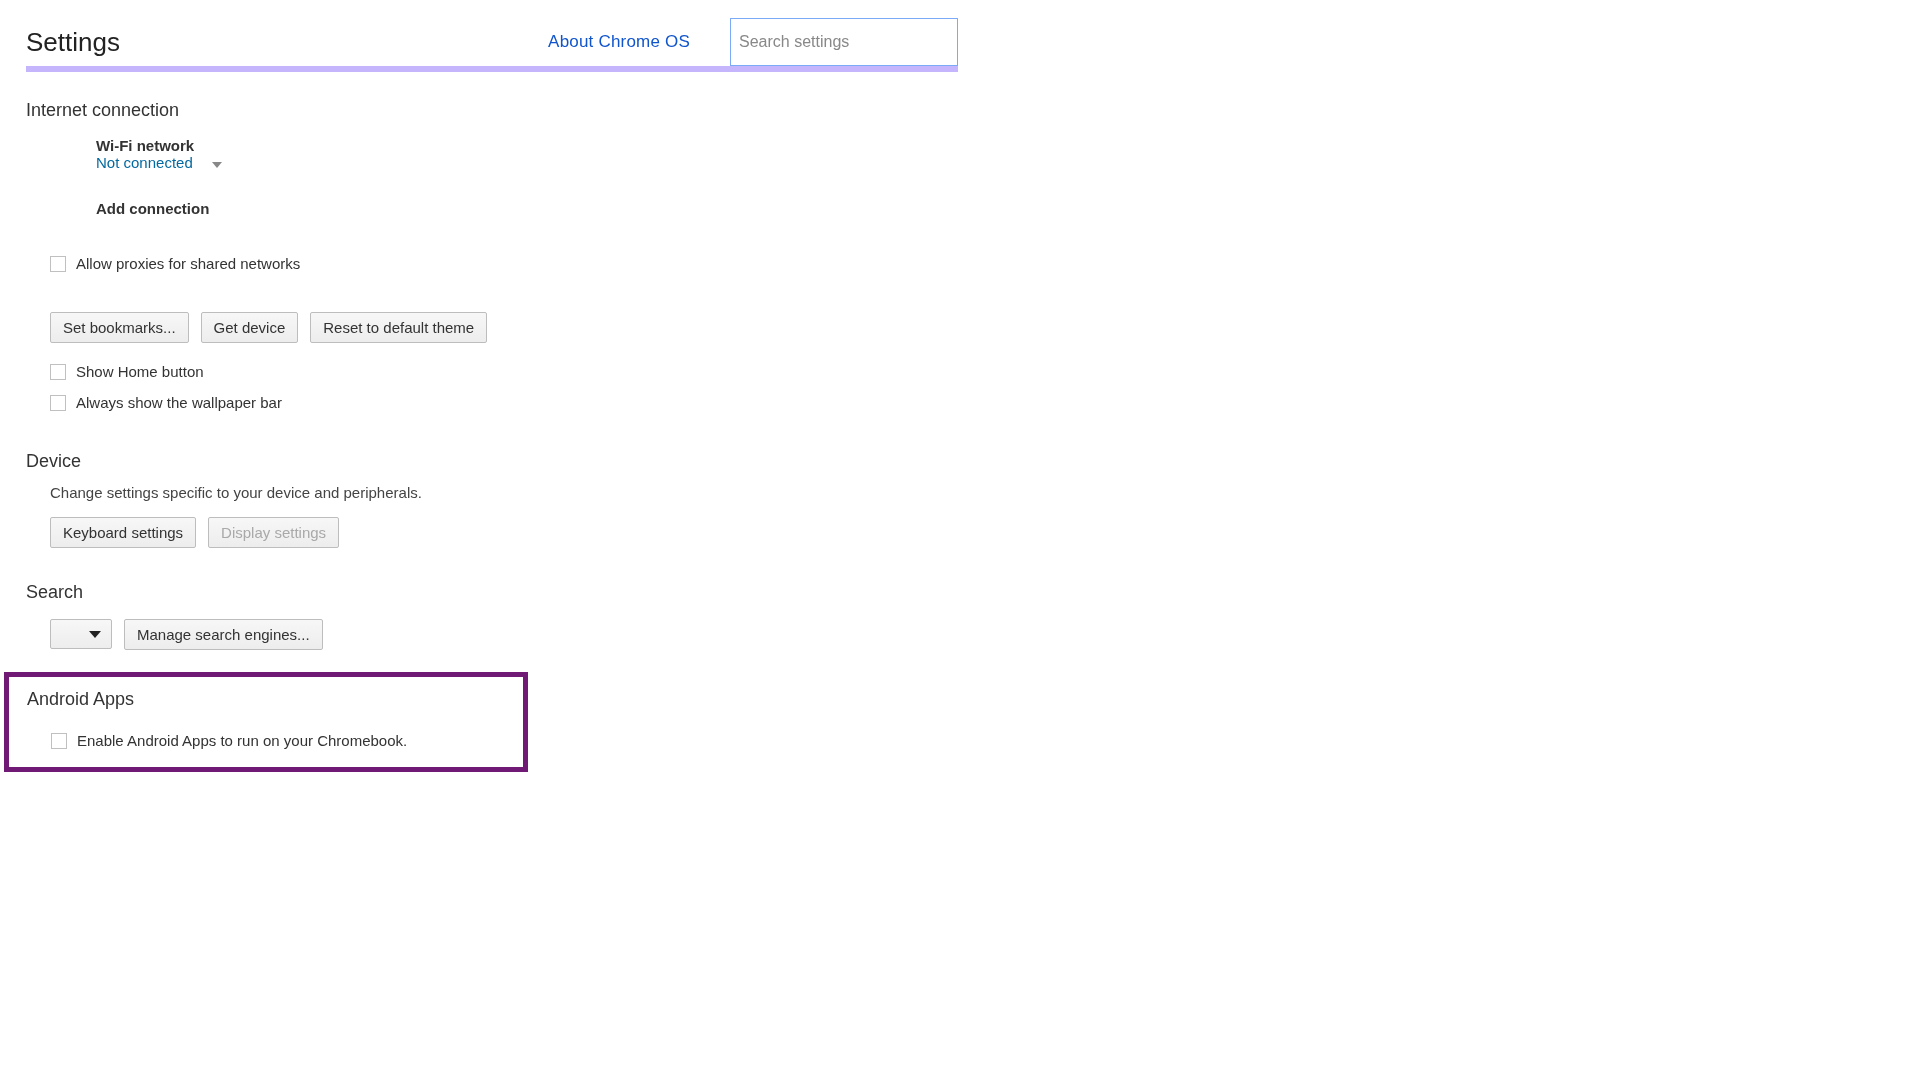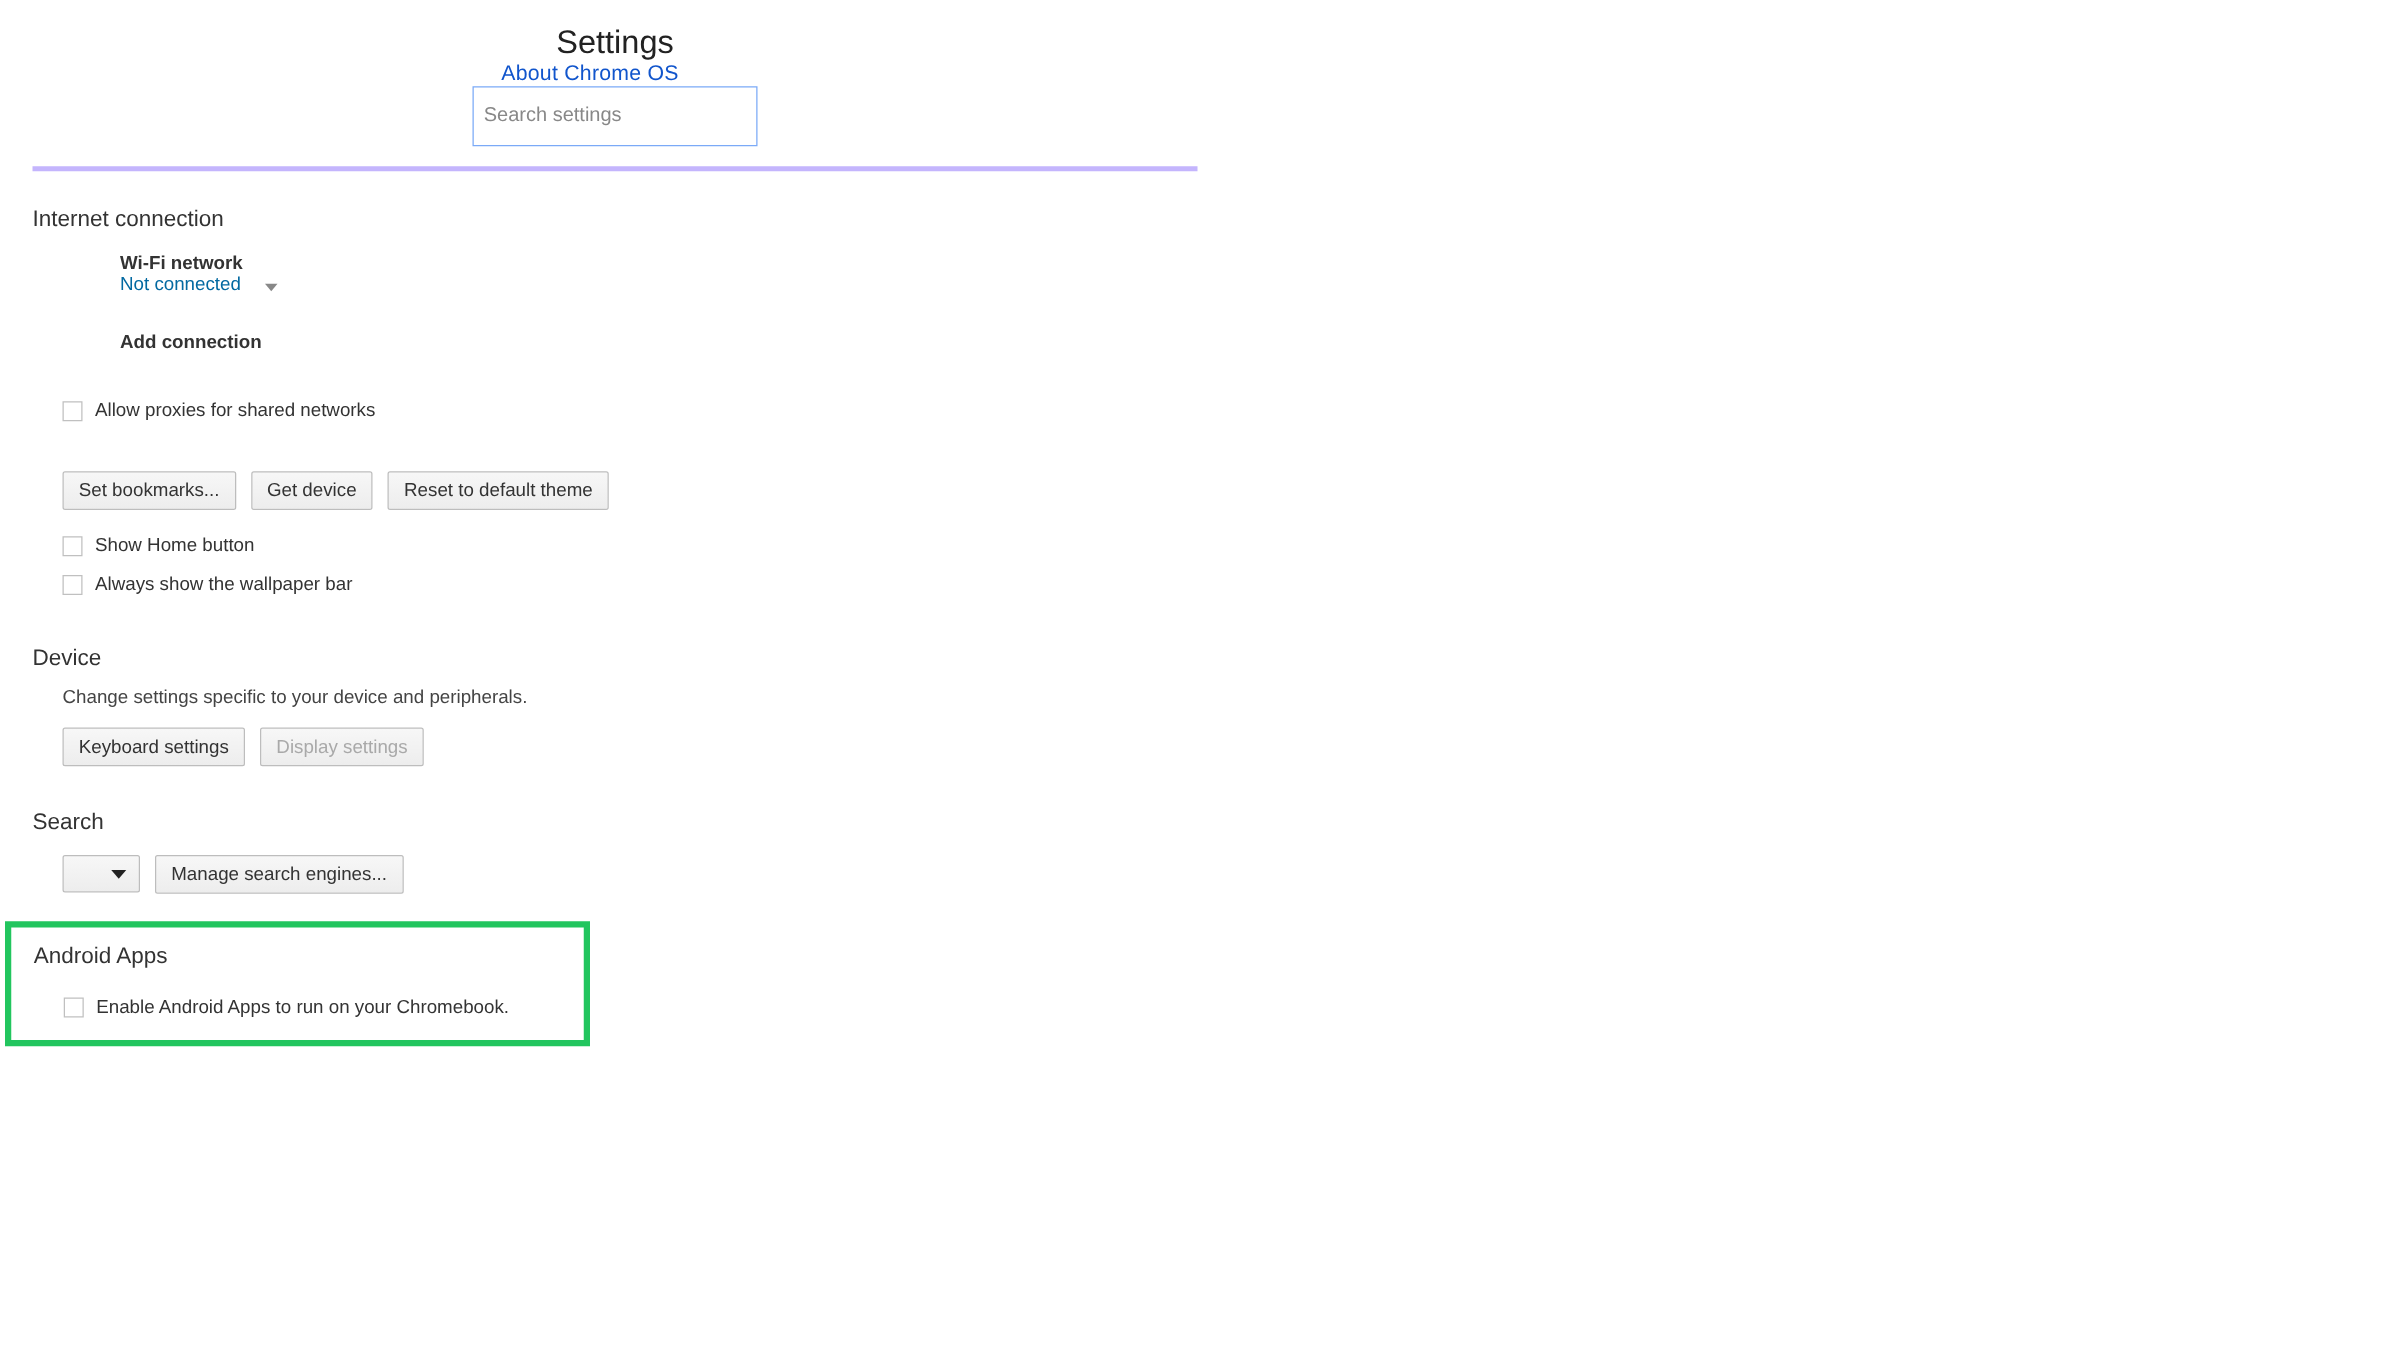--- a/index.html
+++ b/index.html
@@ -14,24 +14,22 @@
       height: 1080px;
       color: #222;
     }
     .wrap {
       width: 960px;
       padding: 18px 0 0 26px;
     }
     .header-row {
       display: flex;
       align-items: center;
-      border-bottom: 4px solid #c4b5fd;
-      padding-bottom: 16px;
+      border-bottom: 6px solid #c4b5fd;
       width: 932px;
-      flex-direction: column;
     }
     .page-title {
       font-size: 26px;
       font-weight: 400;
       color: #222;
       flex: 0 0 auto;
     }
     .header-spacer {
       flex: 1 1 auto;
     }
@@ -155,22 +153,22 @@
       border: 1px solid #bdbdbd;
       border-radius: 2px;
     }
 
     .omni {
       color: #1155cc;
       text-decoration: underline;
     }
 
     .android-box {
-      border: 5px solid #22c55e;
-      width: 468px;
+      border: 5px solid #701a75;
+      width: 524px;
       margin-top: 22px;
       margin-left: -22px;
       padding: 12px 18px 18px 18px;
     }
     .android-box .section-title {
       margin-left: 0;
     }
   </style>
 </head>
 <body>

